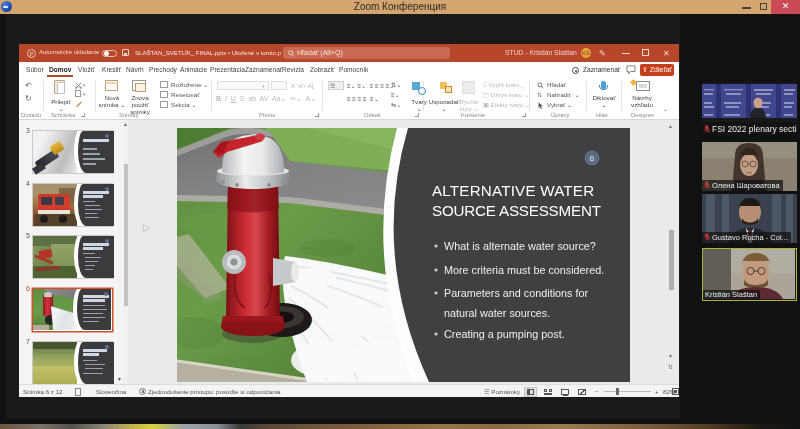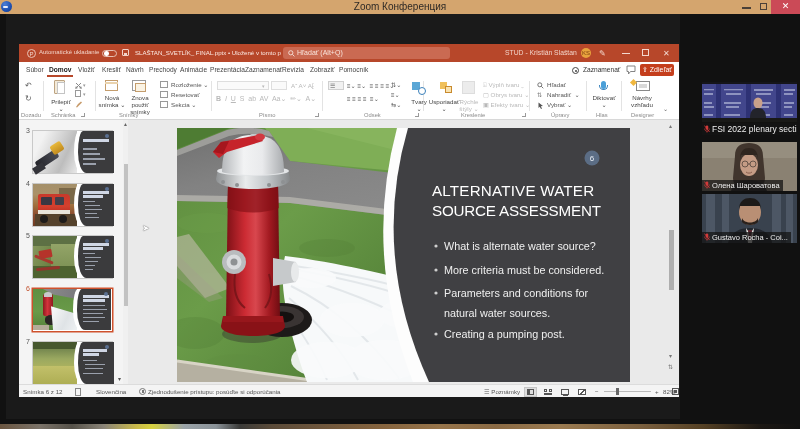--- a/index.html
+++ b/index.html
@@ -575,16 +575,31 @@
       <path d="M44,34 L48,40 L52,34 L50,49 L46,49 Z" fill="#e8e6e2"></path>
       <path d="M46,36 L50,36 L49,45 L47,45 Z" fill="#5b2730"></path>
     </svg>
     <div class="vlabel"><svg class="micoff" width="7" height="9" viewBox="0 0 7 9">
           <rect x="2" y="0.5" width="3" height="5" rx="1.5" fill="#d03a3a"></rect>
           <path d="M0.8,4 C0.8,6 2,7 3.5,7 C5,7 6.2,6 6.2,4 M3.5,7 L3.5,8.6" stroke="#d03a3a" stroke-width="0.9" fill="none"></path>
           <line x1="0.5" y1="0.5" x2="6.5" y2="8" stroke="#d03a3a" stroke-width="1"></line>
         </svg>Gustavo Rocha - Coi...</div>
   </div>
 
+  <div class="vtile abs" style="top:248px;height:53px;border:1.2px solid #aab33e;">
+    <svg width="92" height="50" viewBox="0 0 92 50">
+      <rect width="92" height="50" fill="#aaa49a"></rect>
+      <rect width="28" height="50" fill="#625e56"></rect>
+      <rect x="28" width="64" height="24" fill="#b2ada2"></rect>
+      <ellipse cx="53" cy="23" rx="13.5" ry="15.5" fill="#c49a7e"></ellipse>
+      <path d="M39,17 C39,7 46,4 53,4 C60,4 67,7 67,17 L66,12 L40,12 Z" fill="#7a5c38"></path>
+      <path d="M41,30 C43,38 63,38 65,30 L65,36 C61,40 45,40 41,36 Z" fill="#6b5236"></path>
+      <circle cx="47.5" cy="22" r="3.6" fill="none" stroke="#3e332a" stroke-width="0.9"></circle>
+      <circle cx="58.5" cy="22" r="3.6" fill="none" stroke="#3e332a" stroke-width="0.9"></circle>
+      <line x1="51" y1="22" x2="55" y2="22" stroke="#3e332a" stroke-width="0.9"></line>
+      <path d="M26,50 C28,42 40,38 53,38 C66,38 76,42 80,50 Z" fill="#5c2a33"></path>
+    </svg>
+    <div class="vlabel">Kristián Slaštan</div>
+  </div>
 
 
   <div id="deskstrip" class="abs" style="left:0;top:424px;width:800px;height:5px;background:linear-gradient(90deg,#6a5540 0%,#7a7268 5%,#555149 9%,#8a8478 13%,#c8b84a 17%,#d6d03e 19%,#9aa3a8 23%,#8a9298 27%,#3a3a38 30%,#5a4a38 34%,#6e563c 40%,#86643e 48%,#96744a 55%,#8a6a44 62%,#9a7a50 70%,#7a5f3e 80%,#544024 88%,#1c1814 95%,#111 100%);"></div>
 </div>
 
 </body></html>

